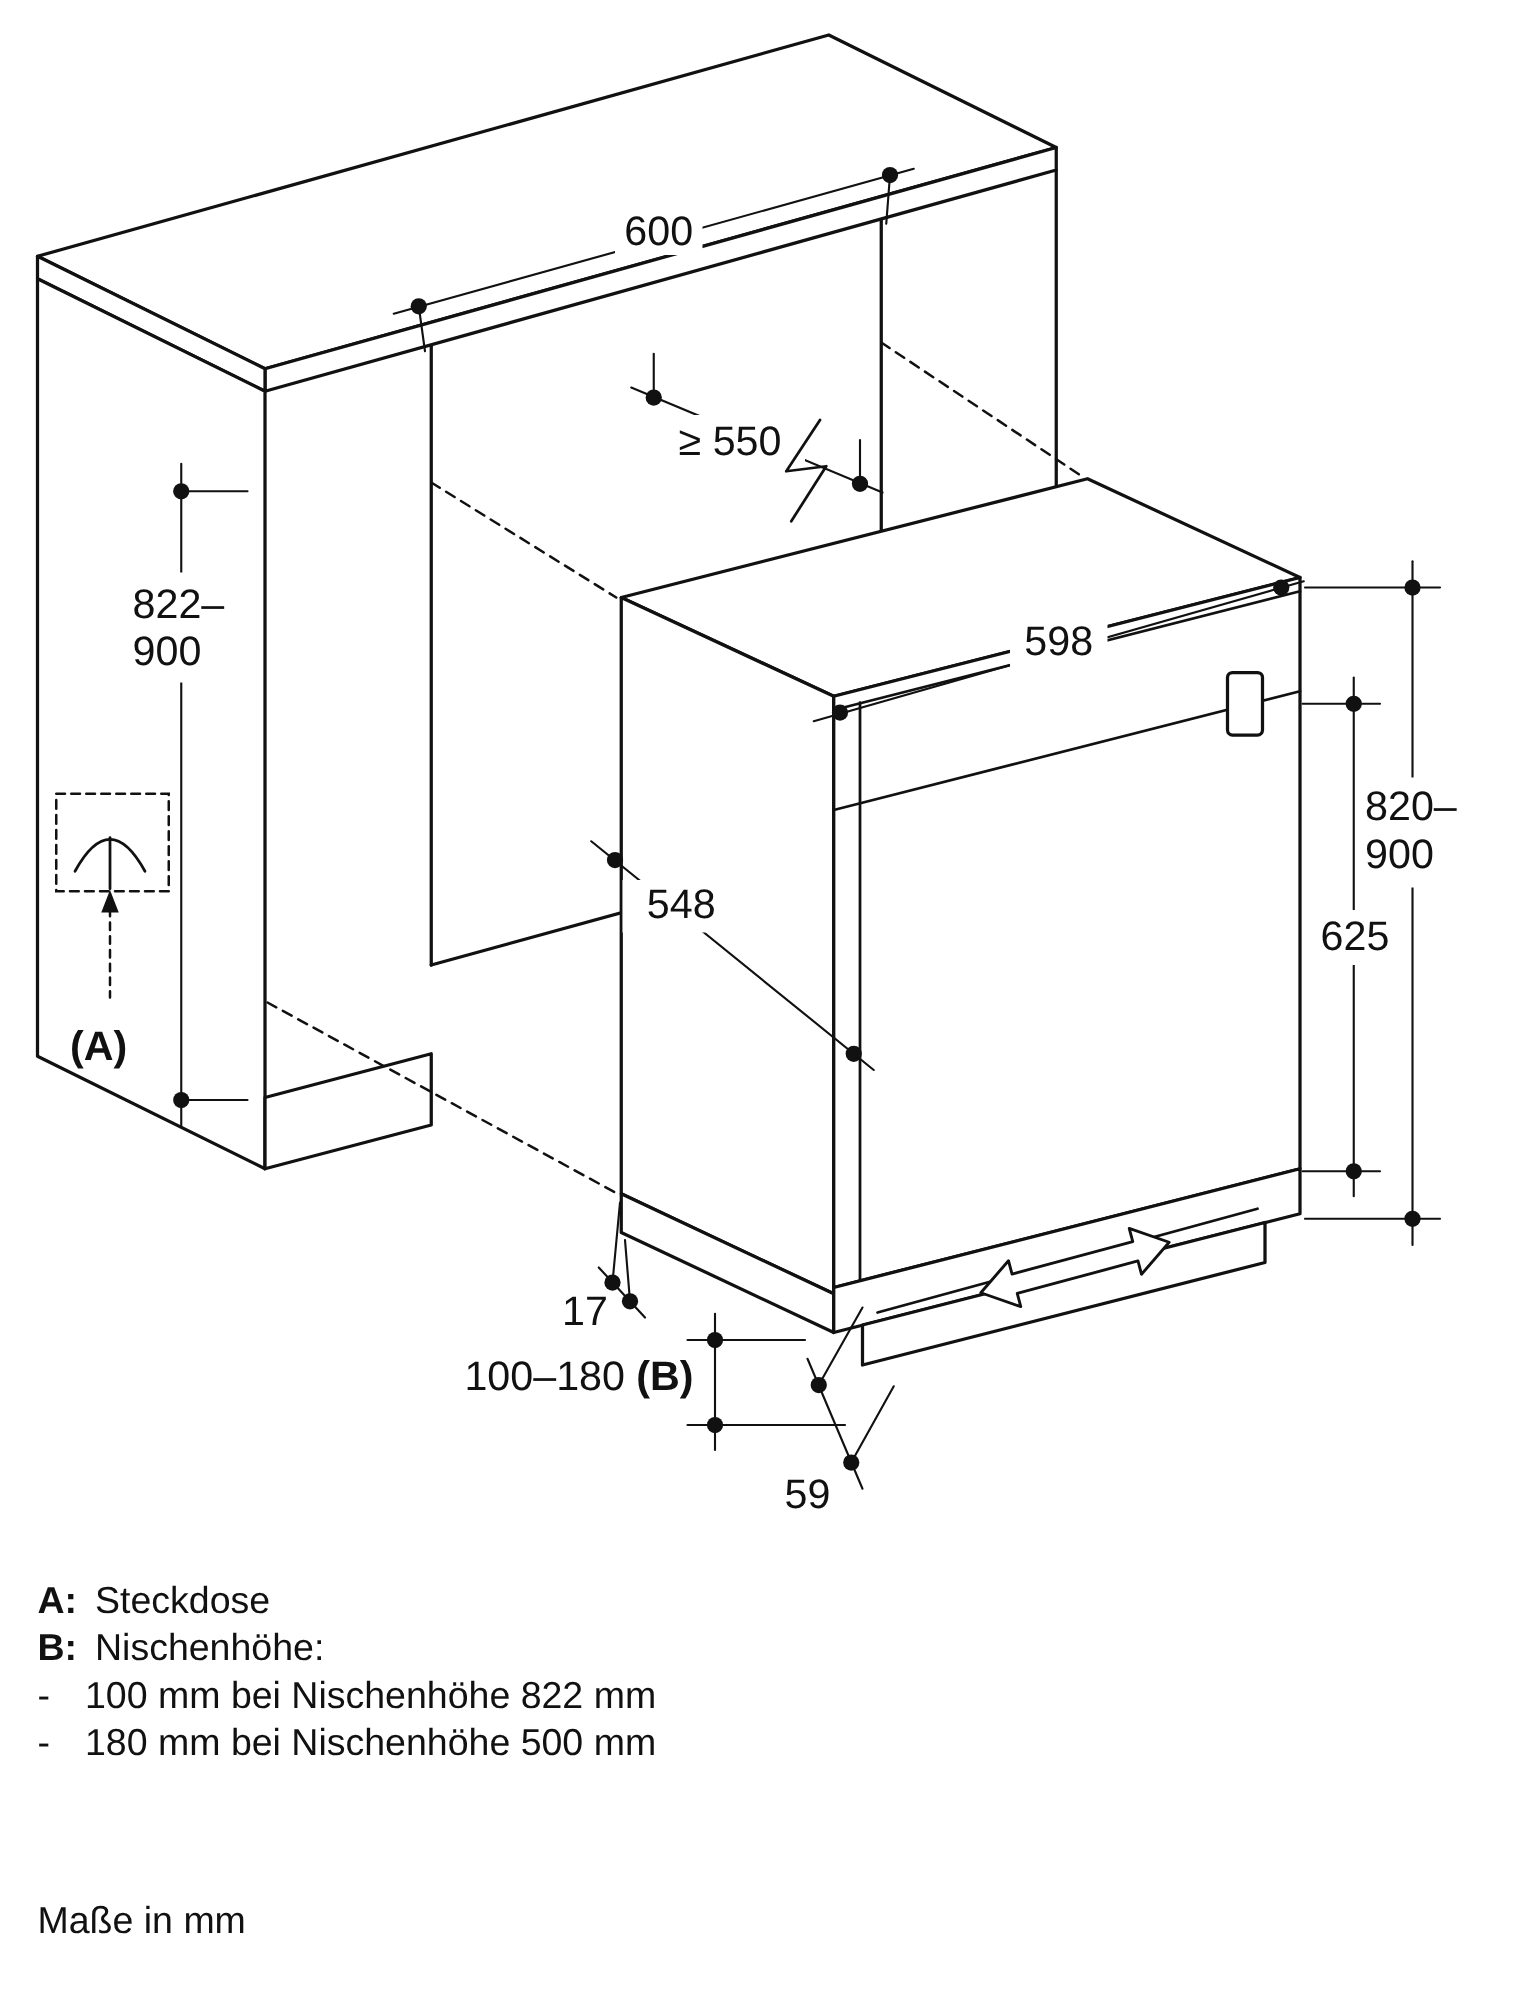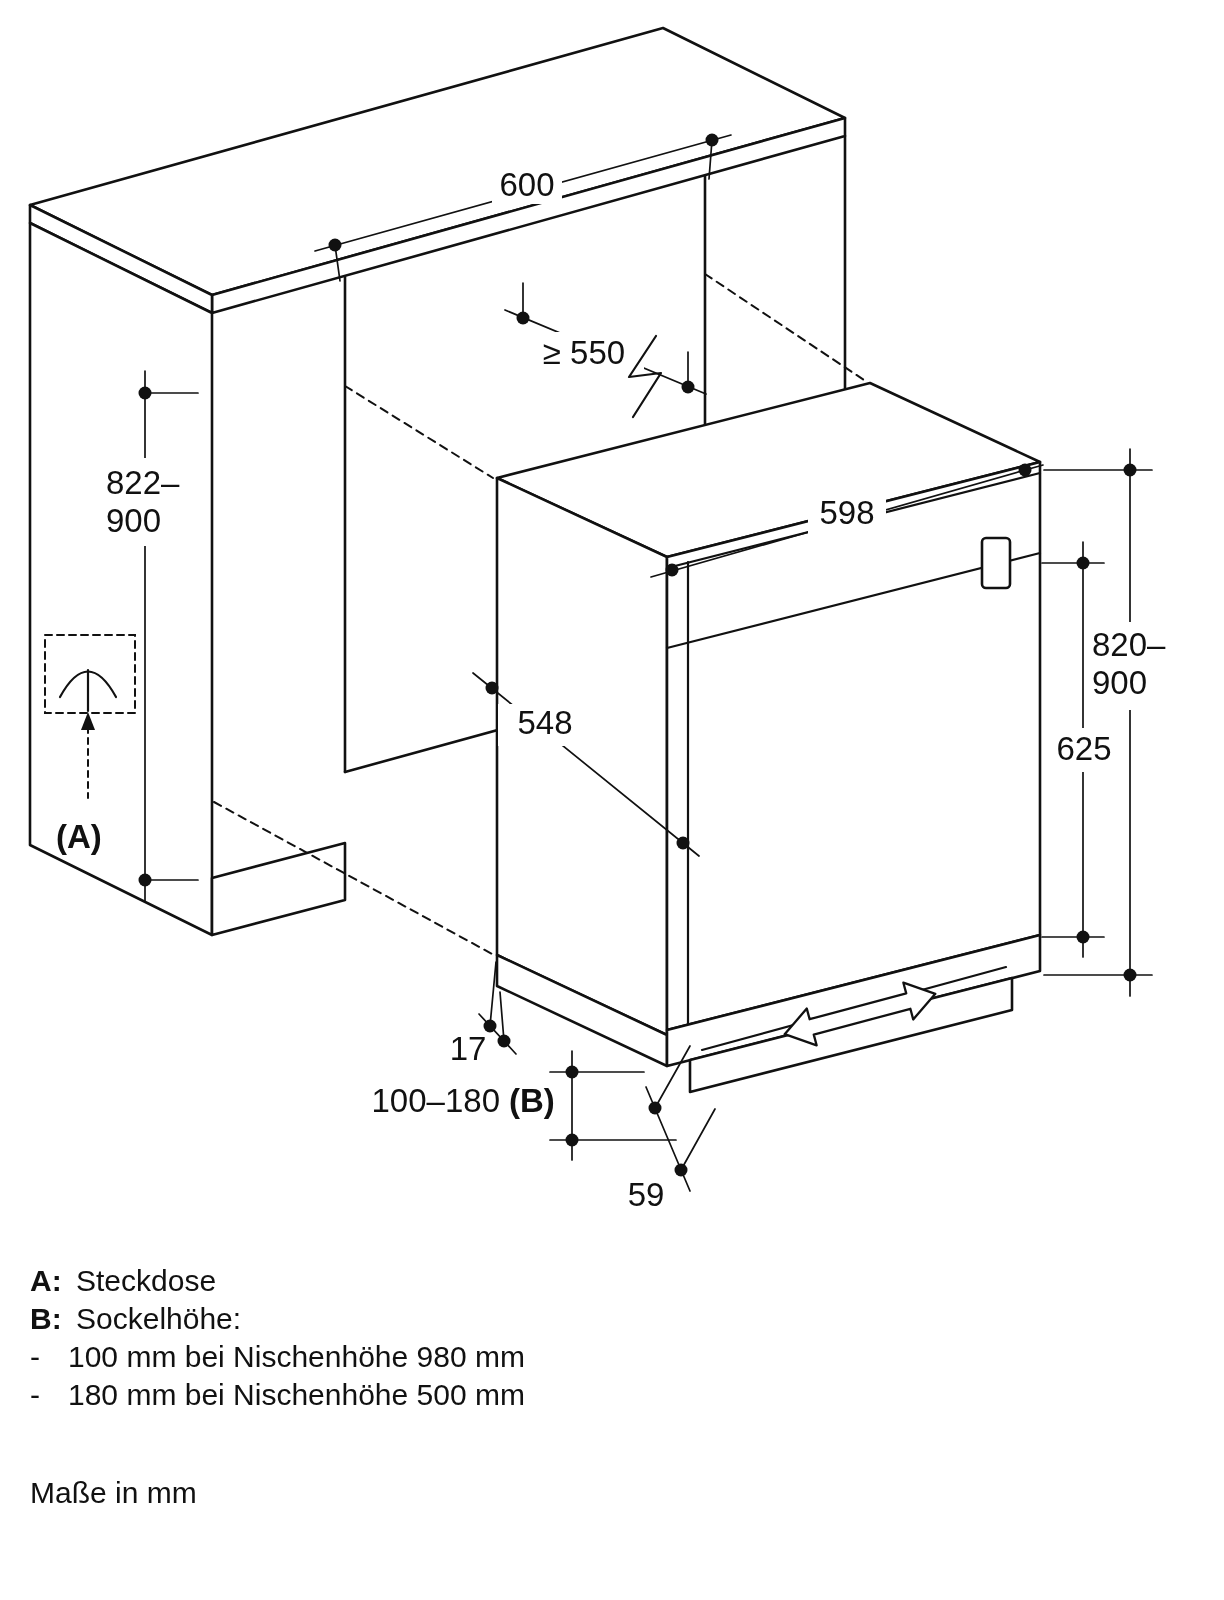--- a/index.html
+++ b/index.html
@@ -16,21 +16,21 @@
   .dot{fill:#111;stroke:none;}
   .mask{fill:#fff;stroke:none;}
   .dim{font-family:"Liberation Sans",sans-serif;font-size:33px;fill:#111;}
   .bold{font-weight:bold;}
 
   
   .legend{position:absolute;left:30px;top:1262px;font-size:30px;line-height:38px;}
   .legend-row{display:flex;}
   .legend-key{font-weight:bold;width:46px;flex:0 0 46px;}
   .legend-bullet{width:38px;flex:0 0 38px;}
-  .units{position:absolute;left:30px;top:1476px;font-size:30px;}
+  .units{position:absolute;left:30px;top:1520px;font-size:30px;}
 </style>
 </head>
 <body>
 
 <div class="page">
 
 <svg width="1224" height="1600" viewBox="0 0 1224 1600">
 
   <g>
 
@@ -192,25 +192,25 @@
 
 </svg>
 
 <div class="legend">
   <div class="legend-row">
     <span class="legend-key">A:</span>
     <span>Steckdose</span>
   </div>
   <div class="legend-row">
     <span class="legend-key">B:</span>
-    <span>Sockelhöhe:</span>
+    <span>Nischenhöhe:</span>
   </div>
   <div class="legend-row">
     <span class="legend-bullet">-</span>
-    <span>100 mm bei Nischenhöhe 980 mm</span>
+    <span>100 mm bei Nischenhöhe 822 mm</span>
   </div>
   <div class="legend-row">
     <span class="legend-bullet">-</span>
     <span>180 mm bei Nischenhöhe 500 mm</span>
   </div>
 </div>
 
 <div class="units">Maße in mm</div>
 
 </div>

